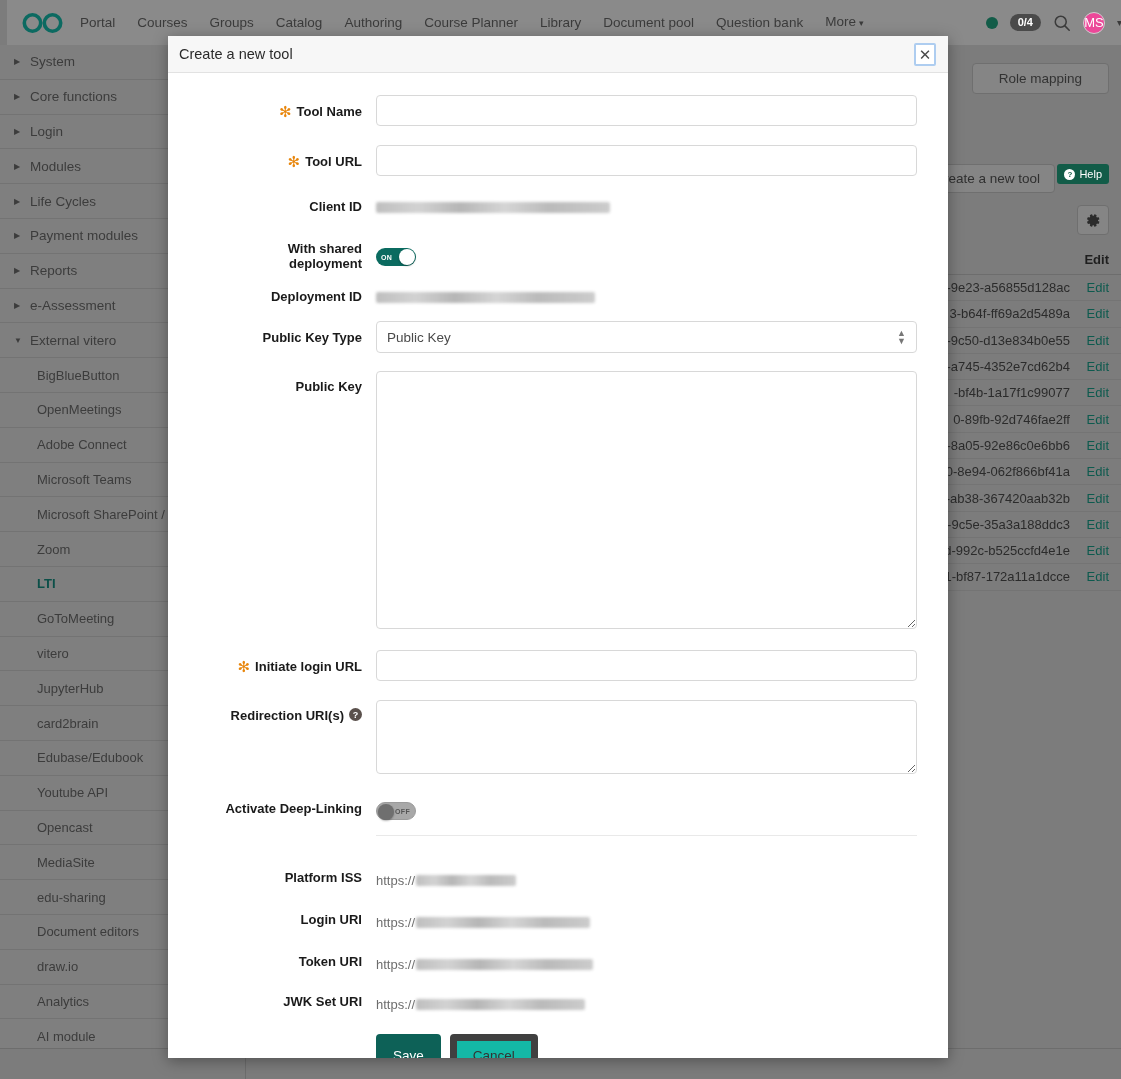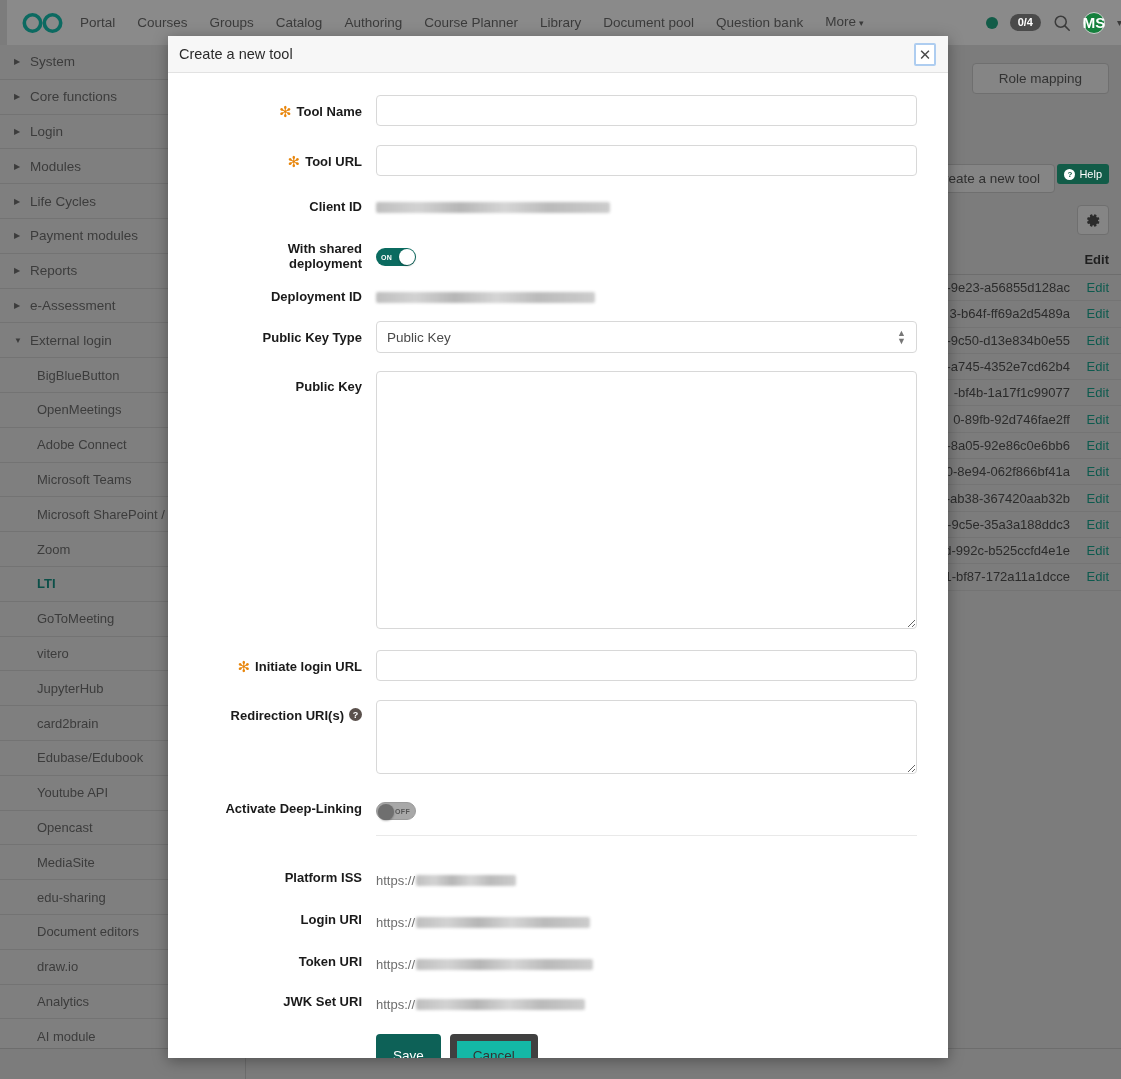--- a/index.html
+++ b/index.html
@@ -29,22 +29,22 @@
   .navitem .caret { font-size:9px; margin-left:3px; }
   #navspacer { flex:1 1 auto; }
   #nav-right { display:flex; align-items:center; gap:12px; padding-right:6px; }
   .status-dot { width:12px; height:12px; border-radius:50%; background:#125c48; }
   .count-badge {
     background:#4a4a4a; color:#ffffff; border-radius:9px;
     font-size:11px; font-weight:bold; padding:2px 8px; line-height:13px;
   }
   .search-ic { width:18px; height:18px; display:block; }
   .avatar {
-    width:22px; height:22px; border-radius:50%; background:#15803d;
-    color:#fff; font-size:15px; font-weight:bold;
+    width:22px; height:22px; border-radius:50%; background:#ec4899;
+    color:#fff; font-size:13px; font-weight:normal;
     display:flex; align-items:center; justify-content:center;
     border:1.5px solid #cfcfcf;
   }
   .nav-caret { color:#3b3b3b; font-size:10px; }
 
   
   #sidebar {
     position:absolute; left:0; top:45px; width:246px; bottom:0;
     background:#7f7f7f;
     border-right:1px solid #6d6d6d;
@@ -273,21 +273,21 @@
   <div class="side-row">
       <span class="tri">▶</span>
       <span>Reports</span>
     </div>
   <div class="side-row">
       <span class="tri">▶</span>
       <span>e-Assessment</span>
     </div>
   <div class="side-row">
       <span class="tri">▼</span>
-      <span>External login</span>
+      <span>External vitero</span>
     </div>
 
   <div class="side-row child">
       <span>BigBlueButton</span>
     </div>
   <div class="side-row child">
       <span>OpenMeetings</span>
     </div>
   <div class="side-row child">
       <span>Adobe Connect</span>

